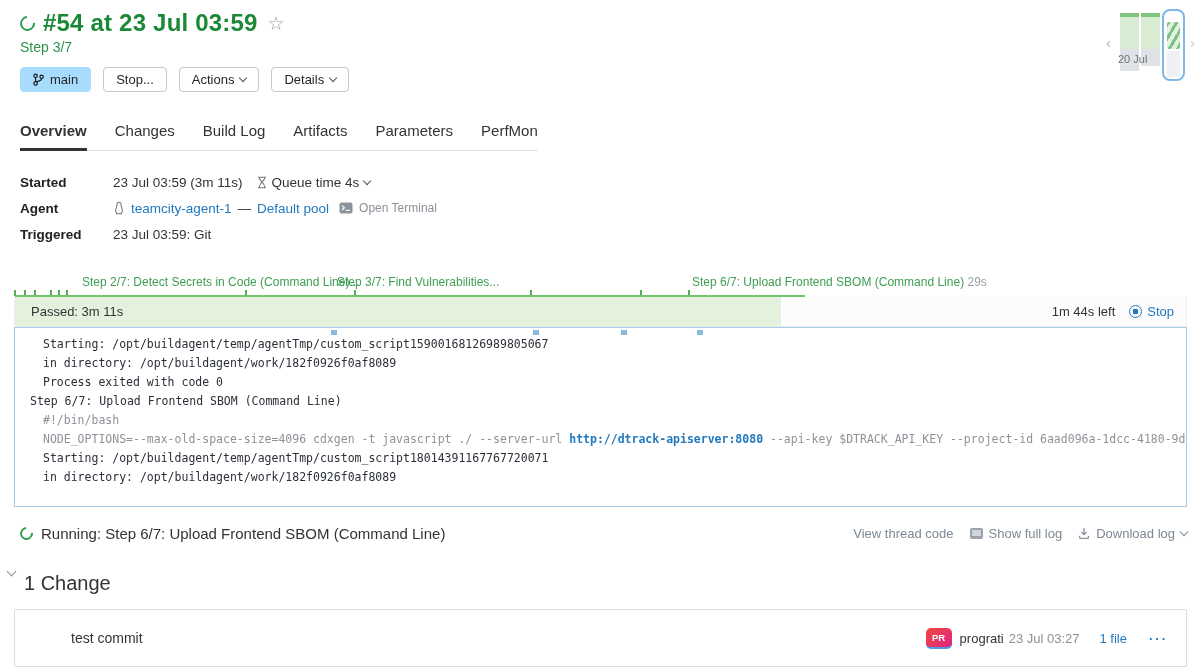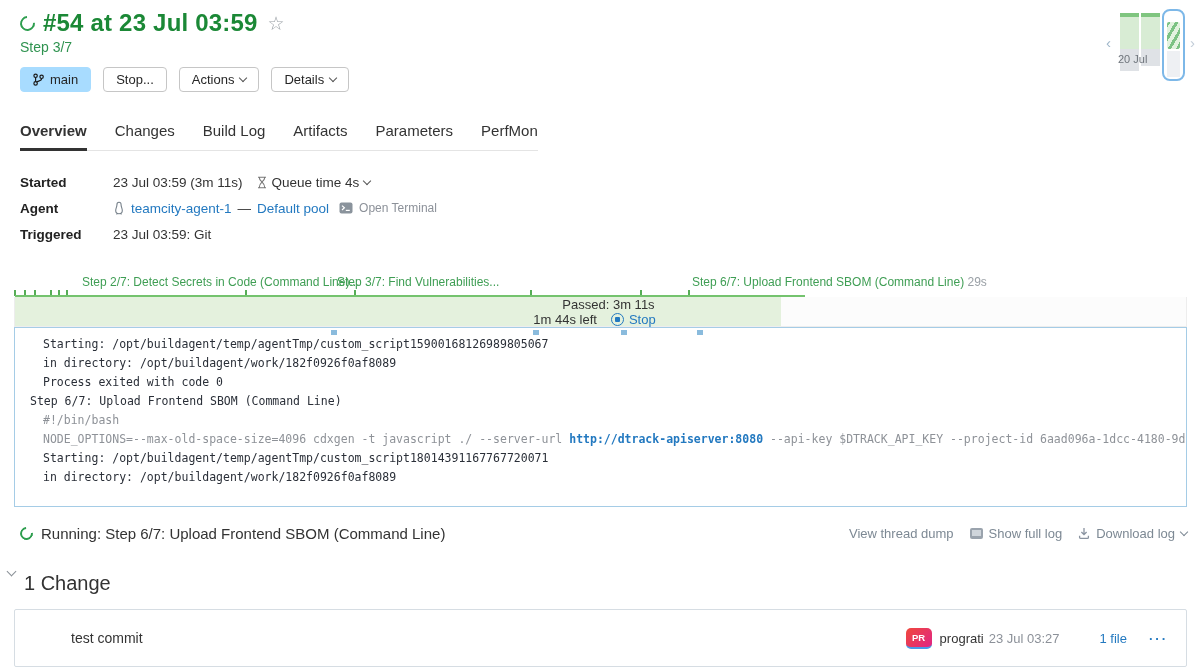--- a/index.html
+++ b/index.html
@@ -48,21 +48,21 @@
   .ico { display:inline-flex; flex:0 0 auto; }
   .queue-wrap { display:inline-flex; align-items:center; gap:5px; margin-left:8px; cursor:pointer;text-align:right; }
 
   
   .progress-wrap { position:relative; margin-top:28px; width:1173px; }
   .step-labels { position:relative; height:14px; }
   .step-label { position:absolute; top:0; font-size:12px; color:#3f9e54; white-space:nowrap; }
   .step-label .dur { color:#9aa0a6; }
   .tick-row { position:relative; height:8px; }
   .tick { position:absolute; top:1px; width:2px; height:6px; background:#57ad57; }
-  .bar { position:relative; height:30px; background:#fcfcfc; border:1px solid #ededed; border-top:none; display:flex; align-items:center; justify-content:space-between; overflow:visible;flex-direction:column; }
+  .bar { position:relative; height:30px; background:#fcfcfc; border:1px solid #ededed; border-top:none; display:flex; align-items:center; justify-content:space-between; overflow:visible; }
   .bar-fill { position:absolute; left:0; top:0; bottom:0; background:#e4f1dd; z-index:0; }
   .bar-line { position:absolute; left:0; top:-2px; height:2px; background:#74c36e; z-index:1; }
   .bar-left { position:relative; z-index:2; margin-left:16px; font-size:13px; color:#333; }
   .bar-right { position:relative; z-index:2; display:flex; align-items:center; gap:14px; margin-right:12px; font-size:13px; color:#333; }
   .stop-link { display:inline-flex; align-items:center; gap:5px; color:#2379c0; cursor:pointer; }
   .stop-icon { width:13px; height:13px; border:1.6px solid #2379c0; border-radius:50%; display:inline-flex; align-items:center; justify-content:center; }
   .stop-icon i { width:5px; height:5px; background:#2379c0; border-radius:1px; }
 
   
   .log-box { width:1173px; height:180px; border:1px solid #a5cce6; background:#fff; overflow:hidden; font-family:"DejaVu Sans Mono", monospace; font-size:11.5px; }
@@ -88,21 +88,21 @@
   .changes-head { display:flex; align-items:flex-start; gap:9px; margin:27px 0 0 -6px; height:28px; }
   .changes-chev { width:7px; height:7px; border-right:1.6px solid #8a9097; border-bottom:1.6px solid #8a9097; transform:rotate(45deg); margin-top:-4px; }
   .changes-title { font-size:20px; color:#333; }
   .change-box { margin-top:9px; width:1173px; border:1px solid #d6dde3; border-radius:2px; background:#fff;padding-left:32px; }
   .change-row { display:flex; align-items:center; justify-content:space-between; height:56px; padding:0 18px 0 24px; cursor:pointer; }
   .change-msg { font-size:14px; color:#333; }
   .change-meta { display:flex; align-items:center; gap:0; font-size:13px; }
   .avatar { width:26px; height:21px; border-radius:5px; background:linear-gradient(135deg,#f0483c,#e02584); color:#fff; font-size:9.5px; font-weight:bold; display:inline-flex; align-items:center; justify-content:center; border-bottom:2px solid #4a9be8; cursor:pointer; }
   .c-author { color:#333; margin-left:8px; }
   .c-time { color:#8c9199; margin-left:5px; }
-  .c-files { color:#2379c0; margin-left:40px; cursor:pointer; }
+  .c-files { color:#2379c0; margin-left:20px; cursor:pointer; }
   .c-menu { color:#2379c0; margin-left:22px; letter-spacing:2px; font-weight:bold; cursor:pointer; }
 </style>
 </head>
 <body>
 
 <div class="page">
 
   <div class="minimap">
     <span class="mm-chevron l">‹</span>
     <div class="mm-col mm-c1">
@@ -271,21 +271,21 @@
     </div>
 
     
     <div class="running-row">
       <span class="running-left">
         <span class="spinner"></span>
         <span>Running: Step 6/7: Upload Frontend SBOM (Command Line)</span>
       </span>
       <span class="log-actions">
         <span class="item">
-            <span>View thread dump</span>
+            <span>View thread code</span>
           </span>
         <span class="item">
           <span class="sfl-icon"></span>
           <span>Show full log</span>
         </span>
         <span class="item">
           <span class="ico">
             <svg width="12" height="13" viewBox="0 0 12 13">
                 <path d="M6 1 v6.2 M3.4 5 L6 7.6 L8.6 5" fill="none" stroke="#8a93a0" stroke-width="1.3"></path>
                 <path d="M1.6 8.8 v1.6 a1 1 0 0 0 1 1 h6.8 a1 1 0 0 0 1 -1 v-1.6" fill="none" stroke="#8a93a0" stroke-width="1.3"></path>

